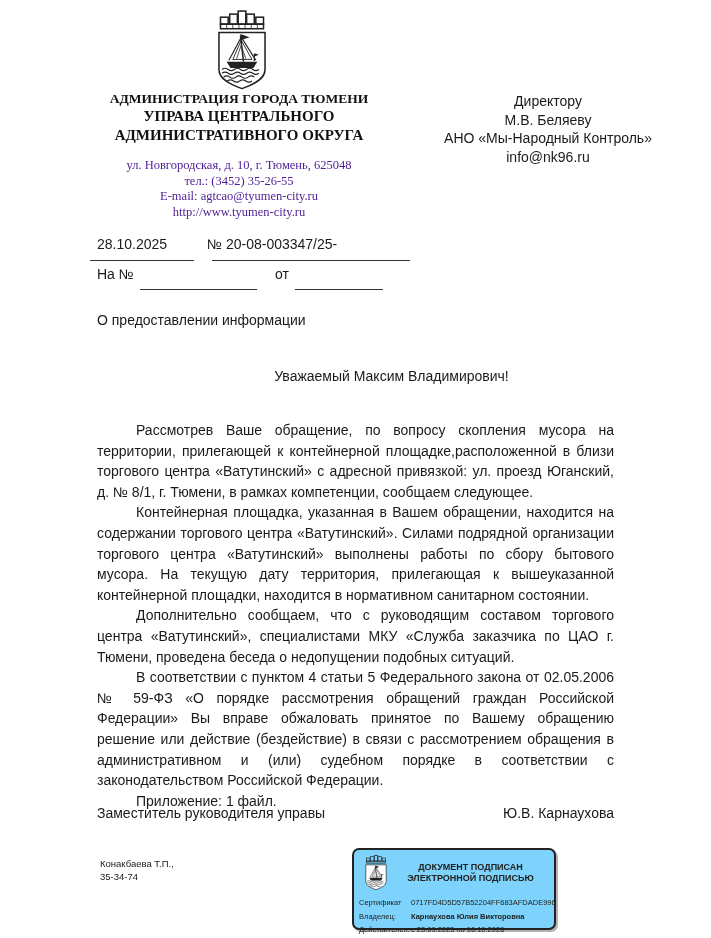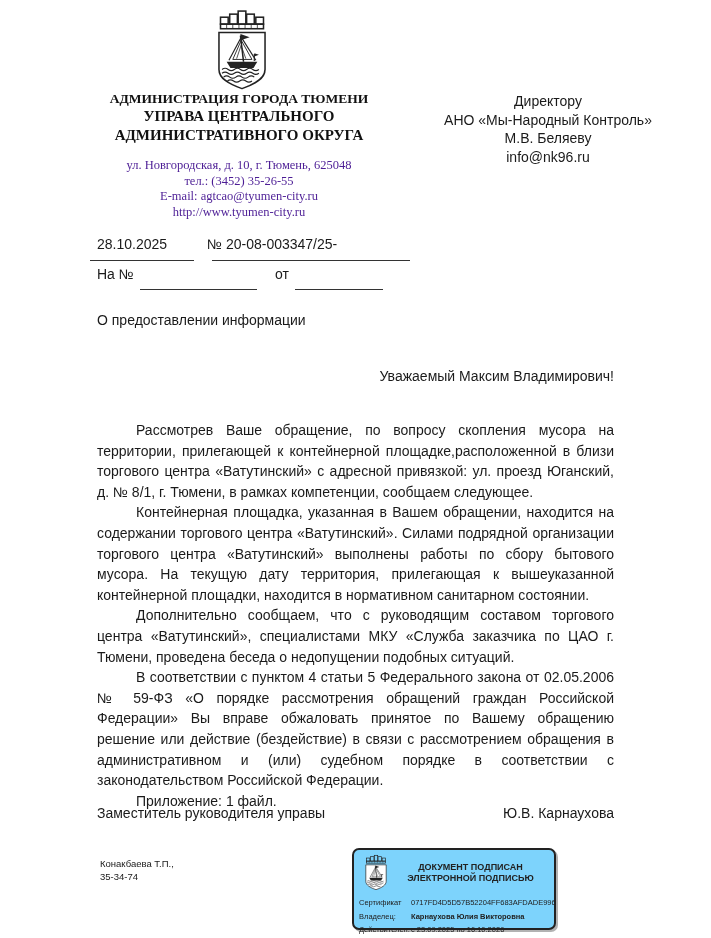--- a/index.html
+++ b/index.html
@@ -14,21 +14,21 @@
   .addr{position:absolute;left:38px;top:158px;width:402px;text-align:center;
         font-family:"Liberation Serif",serif;font-size:12.5px;line-height:15.5px;color:#4c1d95;}
   .recipient{position:absolute;left:398px;top:92px;width:300px;text-align:center;
              font-size:14px;line-height:18.5px;}
   
   .ref{position:absolute;left:90px;top:236px;width:340px;height:64px;font-size:14px;}
   .ref .t{position:absolute;white-space:nowrap;}
   .blank{position:absolute;border-bottom:1px solid #333;height:0;}
   
   .subject{position:absolute;left:97px;top:312px;font-size:14px;}
-  .salutation{position:absolute;left:97px;top:368px;width:517px;text-align:right;
+  .salutation{position:absolute;left:97px;top:368px;width:517px;text-align:center;
               padding-left:72px;box-sizing:border-box;font-size:14px;}
   
   .body{position:absolute;left:97px;top:420px;width:517px;font-size:14px;line-height:20.6px;}
   .body p{margin:0;text-align:justify;text-indent:39px;}
   .body p.attach{text-align:left;}
   
   .sig{position:absolute;left:97px;top:805px;width:517px;display:flex;
        justify-content:space-between;font-size:14px;}
   
   .exec{position:absolute;left:100px;top:858px;font-size:9.5px;line-height:12.5px;}
@@ -99,22 +99,22 @@
 
   <div class="addr">
     <div>ул. Новгородская, д. 10, г. Тюмень, 625048</div>
     <div>тел.: (3452) 35-26-55</div>
     <div>E-mail: agtcao@tyumen-city.ru</div>
     <div>http://www.tyumen-city.ru</div>
   </div>
 
   <div class="recipient">
     <div>Директору</div>
+    <div>М.В. Беляеву</div>
     <div>АНО «Мы-Народный Контроль»</div>
-    <div>М.В. Беляеву</div>
     <div>info@nk96.ru</div>
   </div>
 
   <div class="ref">
     <span class="t" style="left:7px;top:0;">28.10.2025</span>
     <span class="t" style="left:117px;top:0;">№ 20-08-003347/25-</span>
     <div class="blank" style="left:0;top:24px;width:104px;"></div>
     <div class="blank" style="left:122px;top:24px;width:198px;"></div>
     <span class="t" style="left:7px;top:30px;">На №</span>
     <div class="blank" style="left:50px;top:53px;width:117px;"></div>

